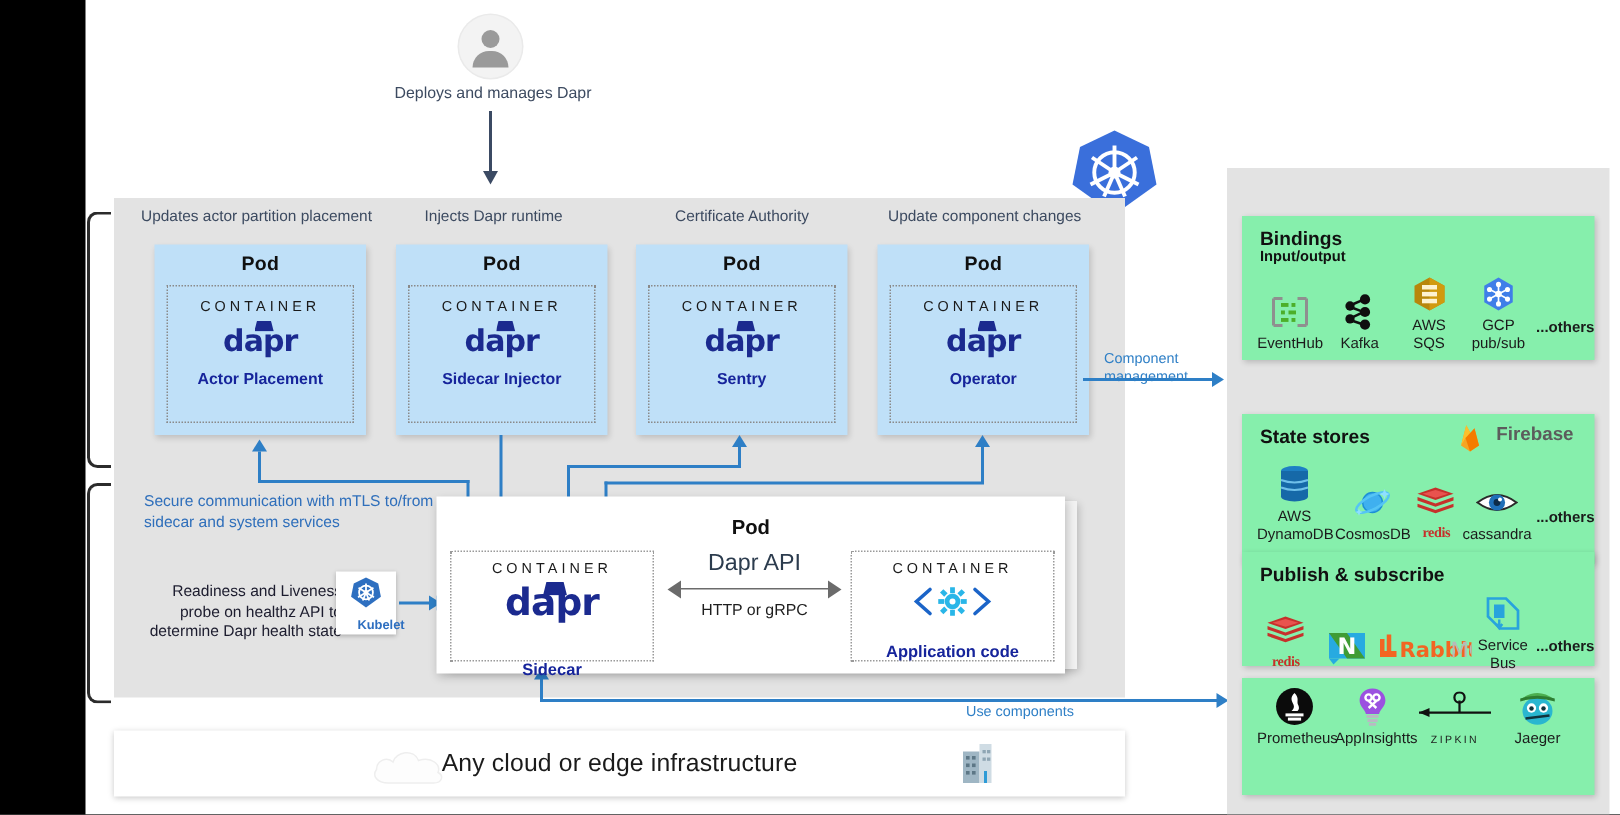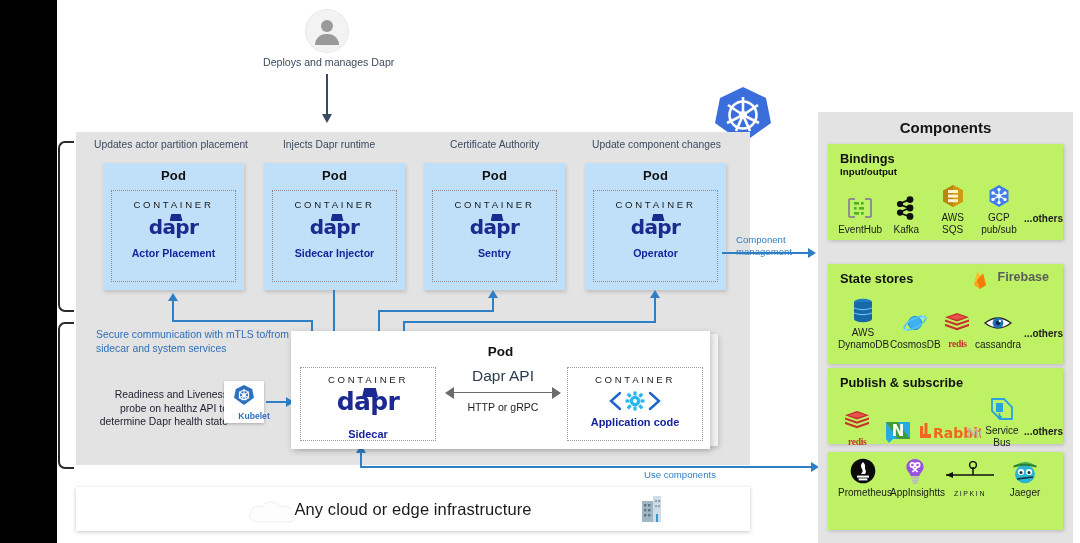--- a/index.html
+++ b/index.html
@@ -57,21 +57,21 @@
   .apppod-shadow{position:absolute;left:299px;top:334px;width:419px;height:112px;
        background:#f2f2f2;box-shadow:1px 2px 5px rgba(0,0,0,.18);}
   .apppod{position:absolute;left:291px;top:331px;width:419px;height:118px;
        background:#fff;box-shadow:1px 2px 6px rgba(0,0,0,.22);}
   .apppod .pod-title{text-align:center;font-size:13.5px;font-weight:bold;
        color:#101010;padding-top:13px;}
   .acont{position:absolute;top:36px;width:134px;height:72px;
        border:1.4px dotted #9a9a9a;}
   .acont.left{left:9px;} .acont.right{left:276px;}
   .acont .cont-label{margin-top:6px;}
-  .acont .svc-name{margin-top:4px;font-size:11px;}
+  .acont .svc-name{margin-top:17px;font-size:11px;}
 
   .api-block{position:absolute;left:152px;top:36px;width:120px;text-align:center;}
   .api-title{font-size:15.5px;color:#2c3c4e;}
   .api-sub{font-size:10.6px;color:#1e1e1e;margin-top:1px;}
   .api-arrow{position:relative;height:14px;margin:1px 0;}
   .api-arrow .ln{position:absolute;left:10px;right:10px;top:6px;height:1.4px;
        background:#6b6b6b;}
   .api-arrow .hl,.api-arrow .hr{position:absolute;top:1px;width:0;height:0;
        border-top:6px solid transparent;border-bottom:6px solid transparent;}
   .api-arrow .hl{left:2px;border-right:9px solid #6b6b6b;}
@@ -98,24 +98,24 @@
   .deploy-cap{position:absolute;left:263px;top:56px;font-size:10.6px;color:#3c4a60;}
 
   
   .k8s{position:absolute;left:712px;top:84px;width:62px;height:62px;}
 
   
   .comp-panel{position:absolute;left:818px;top:112px;width:255px;height:431px;
        background:#e3e3e3;}
   .comp-title{text-align:center;font-size:15px;font-weight:bold;color:#141414;
        padding-top:7px;}
-  .card{position:absolute;left:10px;width:235px;background:#bef264;
+  .card{position:absolute;left:10px;width:235px;background:#86efac;
         box-shadow:1px 1px 4px rgba(0,0,0,.2);}
   .card.k1{top:32px;height:96px;}
-  .card.k2{top:152px;height:100px;}
+  .card.k2{top:164px;height:100px;}
   .card.k3{top:256px;height:76px;}
   .card.k4{top:340px;height:78px;}
   .card-h{font-size:12.8px;font-weight:bold;color:#111;padding:7px 0 0 12px;}
   .card-sub{font-size:9.8px;font-weight:bold;color:#111;padding:0 0 0 12px;}
   .icon-row{display:flex;align-items:flex-end;padding:4px 0 0 10px;gap:2px;}
   .ic{width:50px;text-align:center;}
   .ic .gl{height:30px;display:flex;align-items:center;justify-content:center;}
   .ic .lb{font-size:10px;color:#1b1b1b;line-height:1.15;margin-top:1px;}
   .others{font-size:10px;font-weight:bold;color:#1b1b1b;padding-bottom:11px;
        margin-left:1px;}
@@ -355,21 +355,20 @@
             <rect x="17" y="5" width="2.2" height="2.2"></rect>
           <rect x="14" y="10" width="2.2" height="2.2"></rect>
             <rect x="17" y="10" width="2.2" height="2.2"></rect>
         </g>
         <rect x="15" y="19" width="2" height="8" fill="#2e9bd6"></rect>
       </svg>
     </div>
   </div>
 
   <div class="comp-panel">
-    <div class="comp-title">Components</div>
 
     <div class="card k1">
       <div class="card-h">Bindings</div>
       <div class="card-sub">Input/output</div>
       <div class="icon-row">
         <div class="ic">
           <div class="gl">
             <svg width="26" height="22" viewBox="0 0 26 22">
               <path d="M2 2 H8 M2 2 V20 M2 20 H8 M24 2 H18 M24 2 V20 M24 20 H18" stroke="#8f8f8f" stroke-width="2" fill="none"></path>
               <g fill="#4caf2a">

